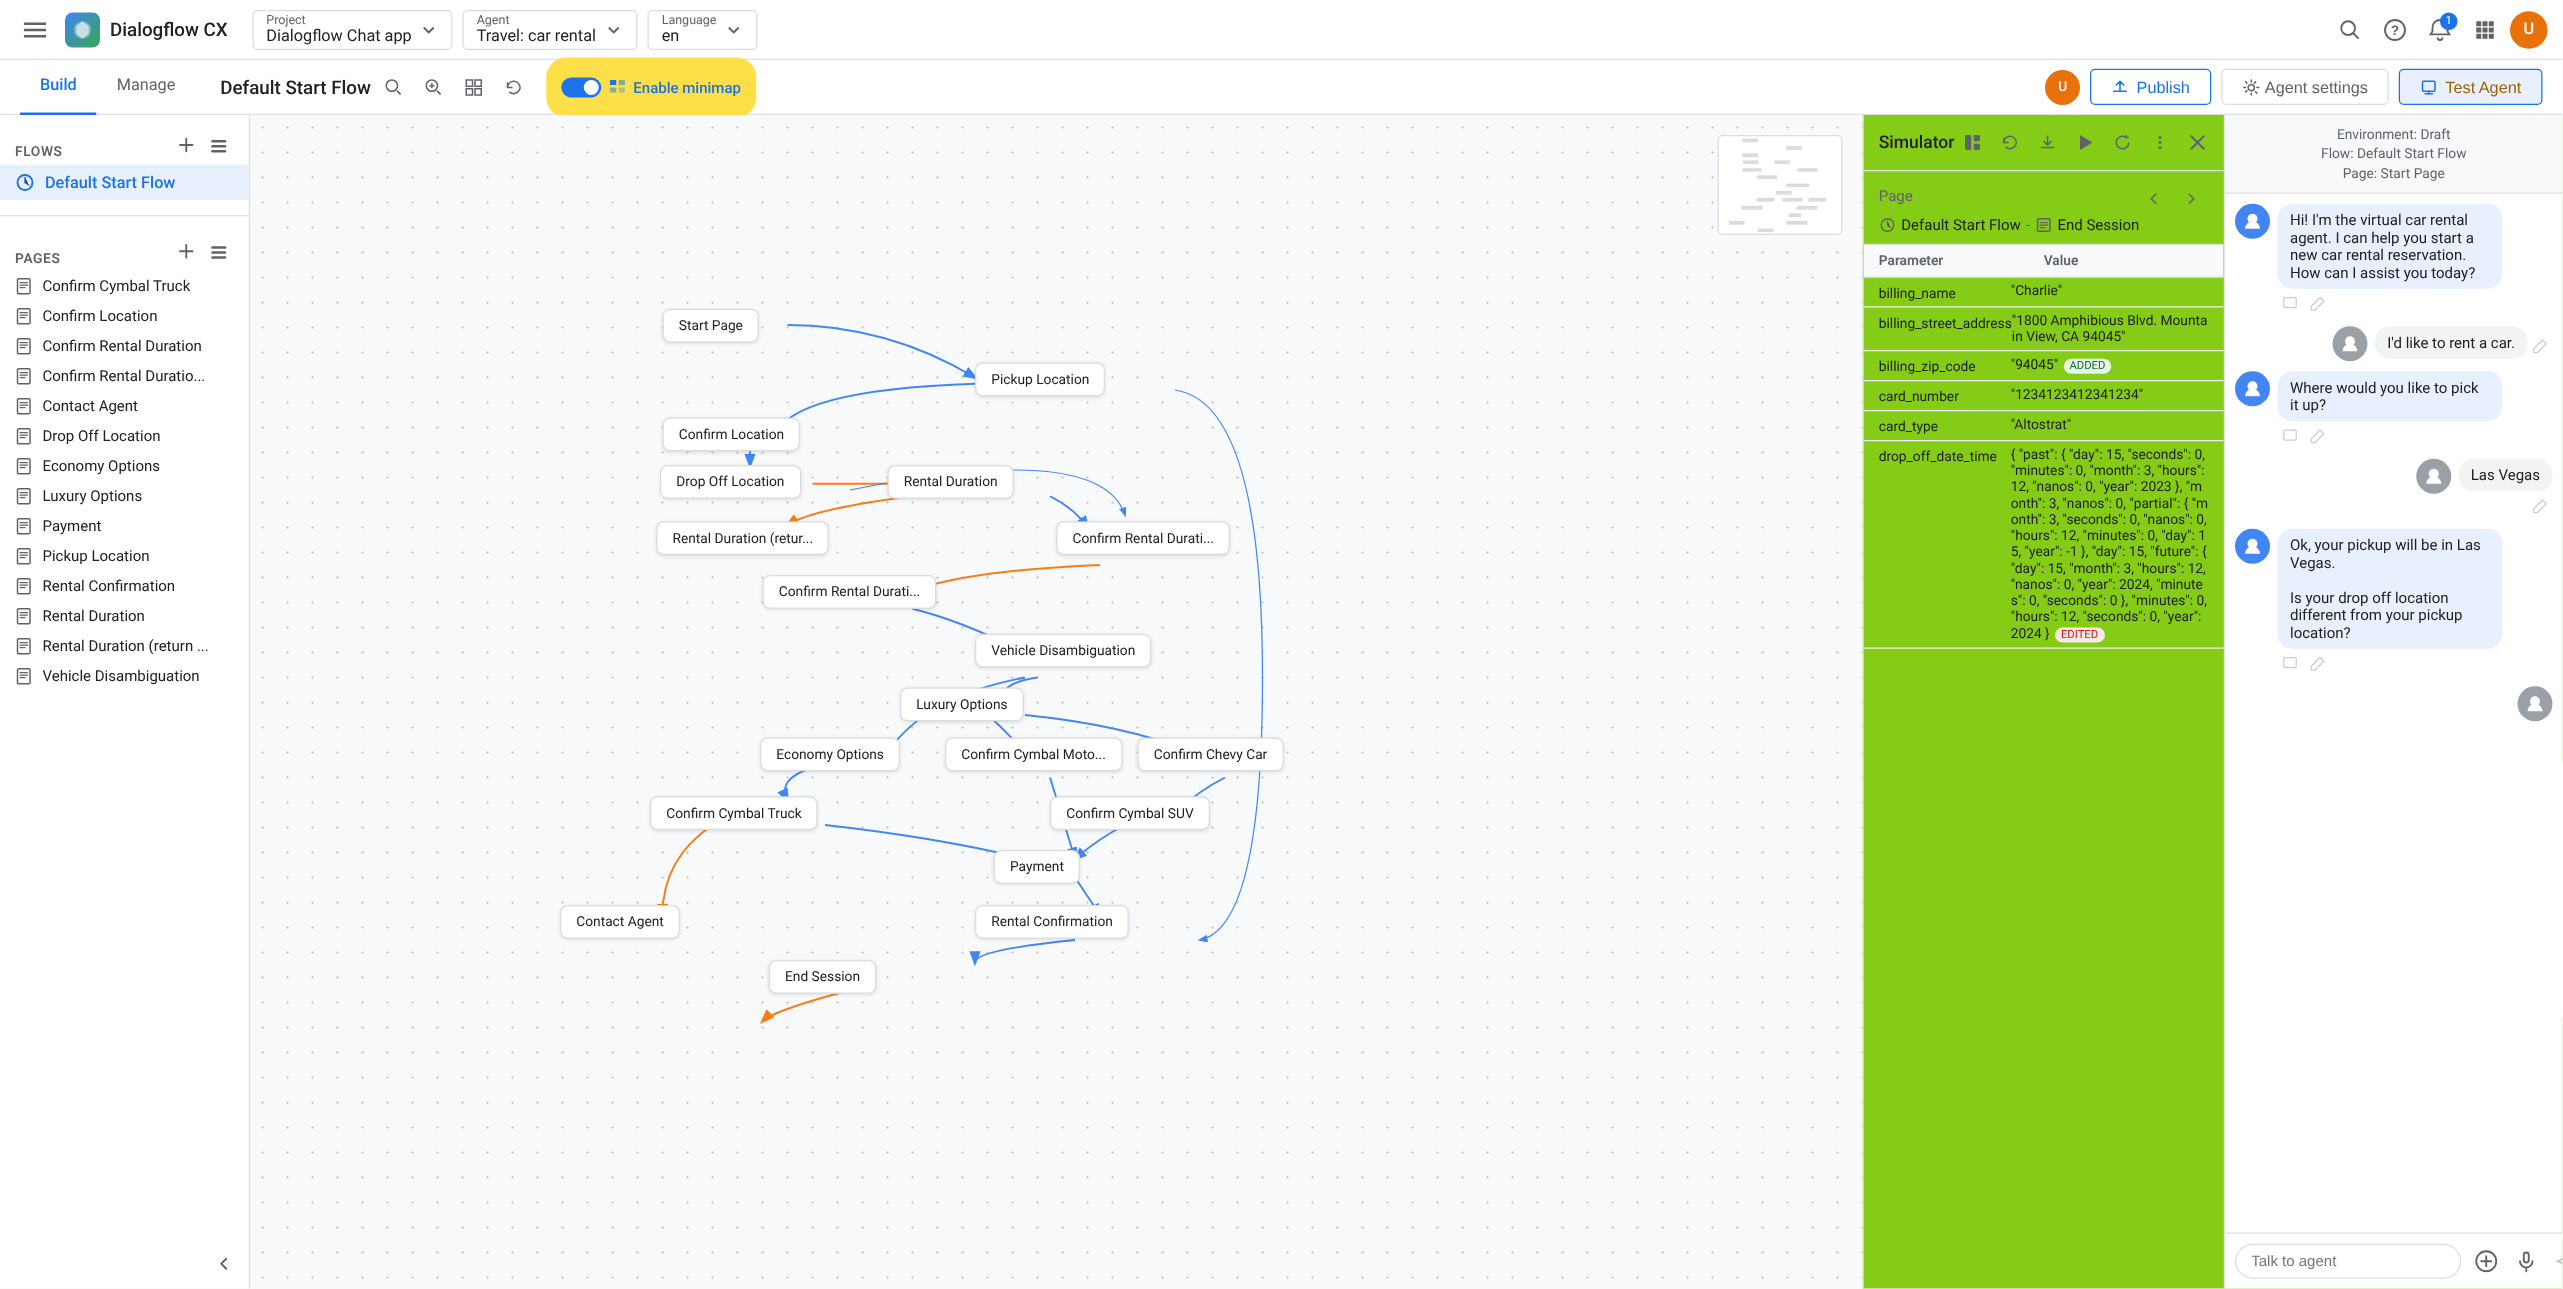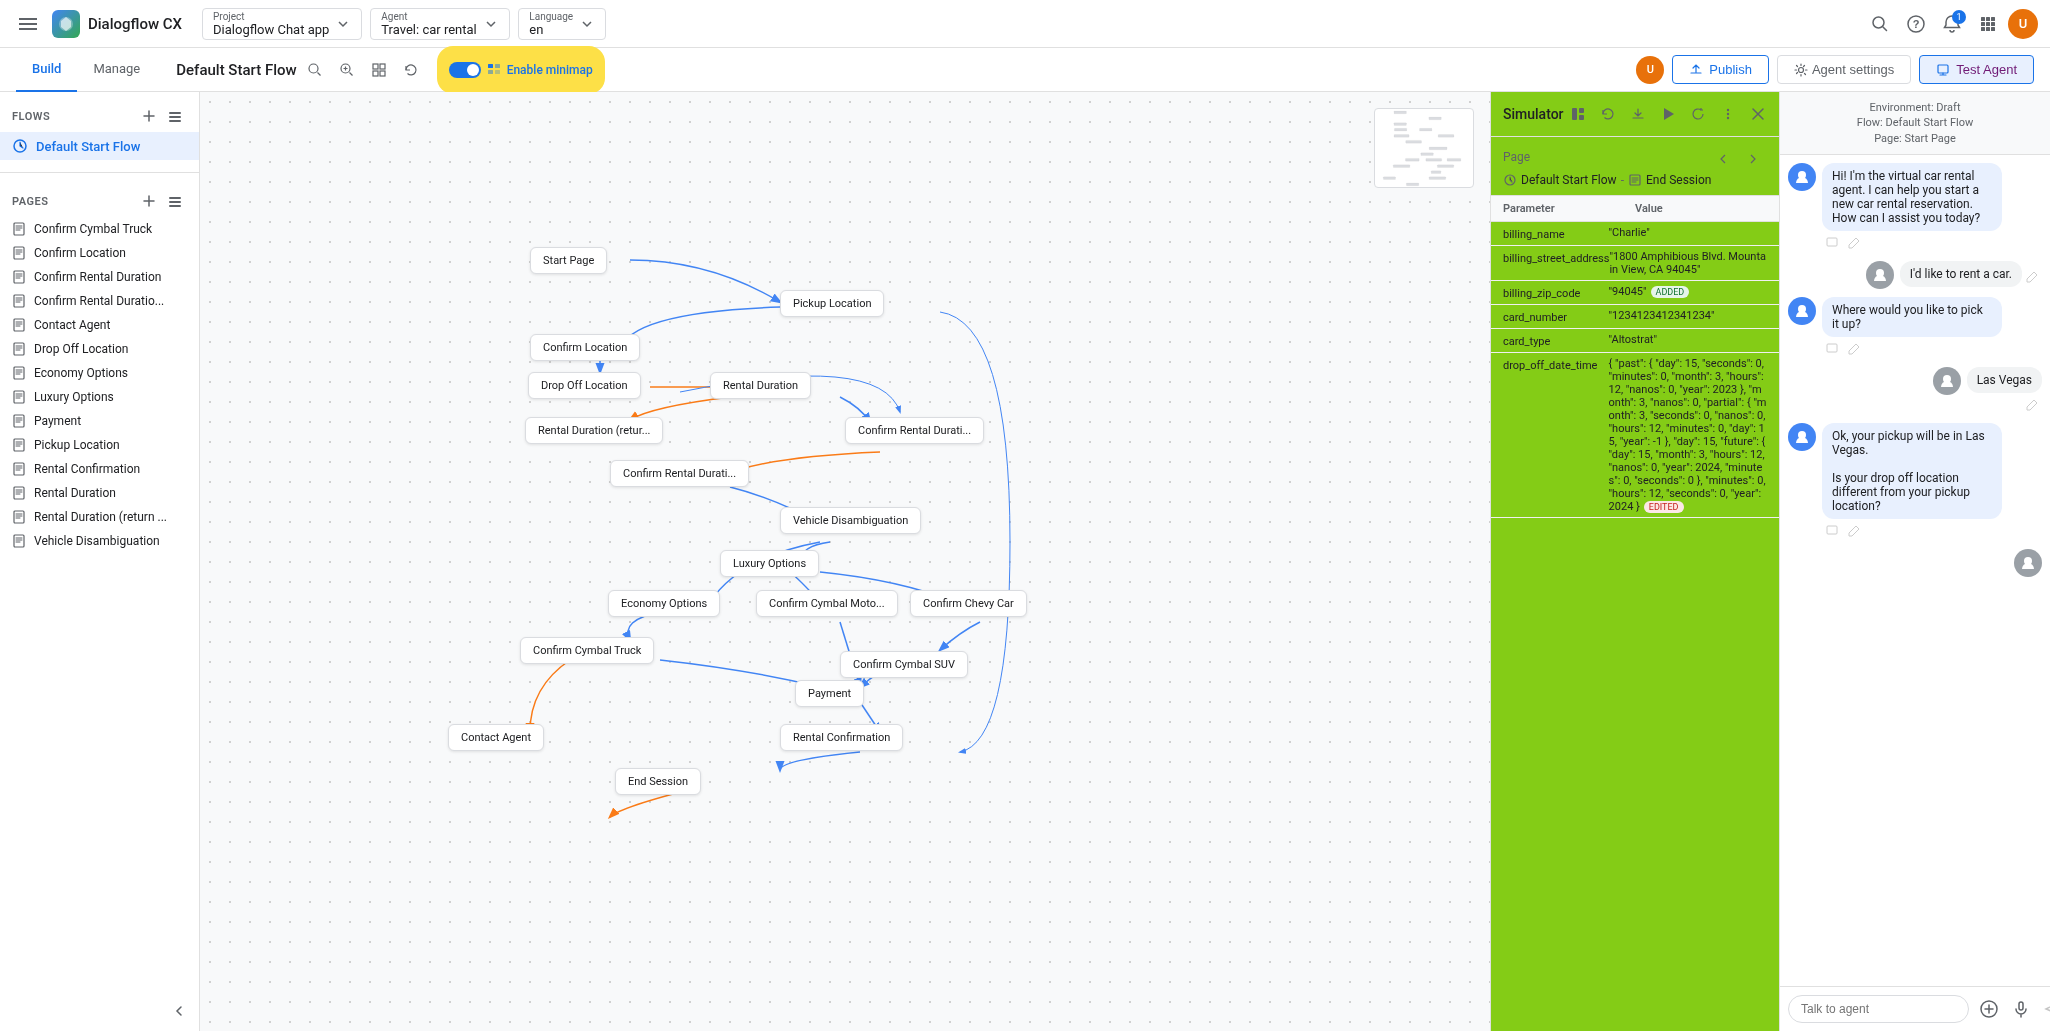--- a/index.html
+++ b/index.html
@@ -28,29 +28,29 @@
     .tab-item.active { color: #1a73e8; border-bottom: 2px solid #1a73e8; font-weight: 500; }
     .flow-title { font-size: 15px; font-weight: 500; margin-left: 20px; color: #202124; }
     .toolbar-icon-btn { width: 28px; height: 28px; border-radius: 4px; border: none; background: transparent; cursor: pointer; display: flex; align-items: center; justify-content: center; color: #5f6368; margin-left: 4px; }
     .enable-minimap { display: flex; align-items: center; gap: 6px; background: #fde047; border-radius: 16px; padding: 16px 12px; cursor: pointer; margin-left: 12px; }
     .toggle-on { width: 32px; height: 16px; background: #1a73e8; border-radius: 8px; display: flex; align-items: center; padding: 2px; }
     .toggle-knob { width: 12px; height: 12px; background: white; border-radius: 50%; margin-left: auto; }
     .enable-minimap-text { font-size: 12px; color: #1a73e8; font-weight: 500; }
     .right-toolbar { margin-left: auto; display: flex; align-items: center; gap: 8px; }
     .publish-btn { display: flex; align-items: center; gap: 6px; padding: 6px 16px; border: 1px solid #1a73e8; border-radius: 4px; color: #1a73e8; background: #fff; cursor: pointer; font-size: 13px; font-weight: 500; }
     .agent-settings-btn { display: flex; align-items: center; gap: 4px; padding: 6px 16px; border: 1px solid #dadce0; border-radius: 4px; color: #5f6368; background: #fff; cursor: pointer; font-size: 13px; font-weight: 500; }
-    .test-agent-btn { display: flex; align-items: center; gap: 6px; padding: 6px 16px; border: 1px solid #1a73e8; border-radius: 4px; color: #701a75; background: #e8f0fe; cursor: pointer; font-size: 13px; font-weight: 500; }
+    .test-agent-btn { display: flex; align-items: center; gap: 6px; padding: 6px 16px; border: 1px solid #1a73e8; border-radius: 4px; color: #a16207; background: #e8f0fe; cursor: pointer; font-size: 13px; font-weight: 500; }
 
     
     .main-content { display: flex; flex: 1; overflow: hidden; }
 
     
     .left-sidebar { width: 200px; background: #fff; border-right: 1px solid #e0e0e0; display: flex; flex-direction: column; overflow: hidden; flex-shrink: 0; }
     .sidebar-section { padding: 8px 0; }
-    .sidebar-section-header { display: flex; align-items: center; justify-content: space-between; padding: 4px 12px; }
+    .sidebar-section-header { display: flex; align-items: flex-end; justify-content: space-between; padding: 4px 12px; }
     .sidebar-section-title { font-size: 11px; font-weight: 600; color: #5f6368; letter-spacing: 0.5px; text-transform: uppercase; }
     .sidebar-section-actions { display: flex; gap: 2px; }
     .sidebar-icon-btn { width: 24px; height: 24px; border: none; background: transparent; cursor: pointer; display: flex; align-items: center; justify-content: center; color: #5f6368; border-radius: 4px; }
     .sidebar-flow-item { display: flex; align-items: center; gap: 8px; padding: 6px 12px; cursor: pointer; background: #e8f0fe; }
     .flow-icon { color: #1a73e8; }
     .flow-name { font-size: 13px; color: #1a73e8; font-weight: 500; }
     .sidebar-divider { height: 1px; background: #e0e0e0; margin: 4px 0; }
     .pages-section { flex: 1; overflow-y: auto; }
     .page-item { display: flex; align-items: center; gap: 8px; padding: 5px 12px; cursor: pointer; }
     .page-icon { color: #5f6368; font-size: 11px; }
@@ -515,21 +515,21 @@
           <div class="flow-node" style="left: 510px; top: 280px;">Rental Duration</div>
           <div class="flow-node" style="left: 325px; top: 325px;">Rental Duration (retur...</div>
           <div class="flow-node" style="left: 645px; top: 325px;">Confirm Rental Durati...</div>
           <div class="flow-node" style="left: 410px; top: 368px;">Confirm Rental Durati...</div>
           <div class="flow-node" style="left: 580px; top: 415px;">Vehicle Disambiguation</div>
           <div class="flow-node" style="left: 520px; top: 458px;">Luxury Options</div>
           <div class="flow-node" style="left: 408px; top: 498px;">Economy Options</div>
           <div class="flow-node" style="left: 556px; top: 498px;">Confirm Cymbal Moto...</div>
           <div class="flow-node" style="left: 710px; top: 498px;">Confirm Chevy Car</div>
           <div class="flow-node" style="left: 320px; top: 545px;">Confirm Cymbal Truck</div>
-          <div class="flow-node" style="left: 640px; top: 545px; margin-top: 14px;">Confirm Cymbal SUV</div>
+          <div class="flow-node" style="left: 640px; top: 545px;">Confirm Cymbal SUV</div>
           <div class="flow-node" style="left: 595px; top: 588px;">Payment</div>
           <div class="flow-node" style="left: 248px; top: 632px;">Contact Agent</div>
           <div class="flow-node" style="left: 580px; top: 632px;">Rental Confirmation</div>
           <div class="flow-node" style="left: 415px; top: 676px;">End Session</div>
         </div>
 
       <div class="minimap">
         <svg width="100" height="80" viewBox="200 140 700 580">
           <rect x="325" y="155" width="90" height="20" rx="3" fill="#dadce0" stroke="#9aa0a6" stroke-width="0.5"></rect>
           <rect x="578" y="198" width="90" height="20" rx="3" fill="#dadce0" stroke="#9aa0a6" stroke-width="0.5"></rect>

